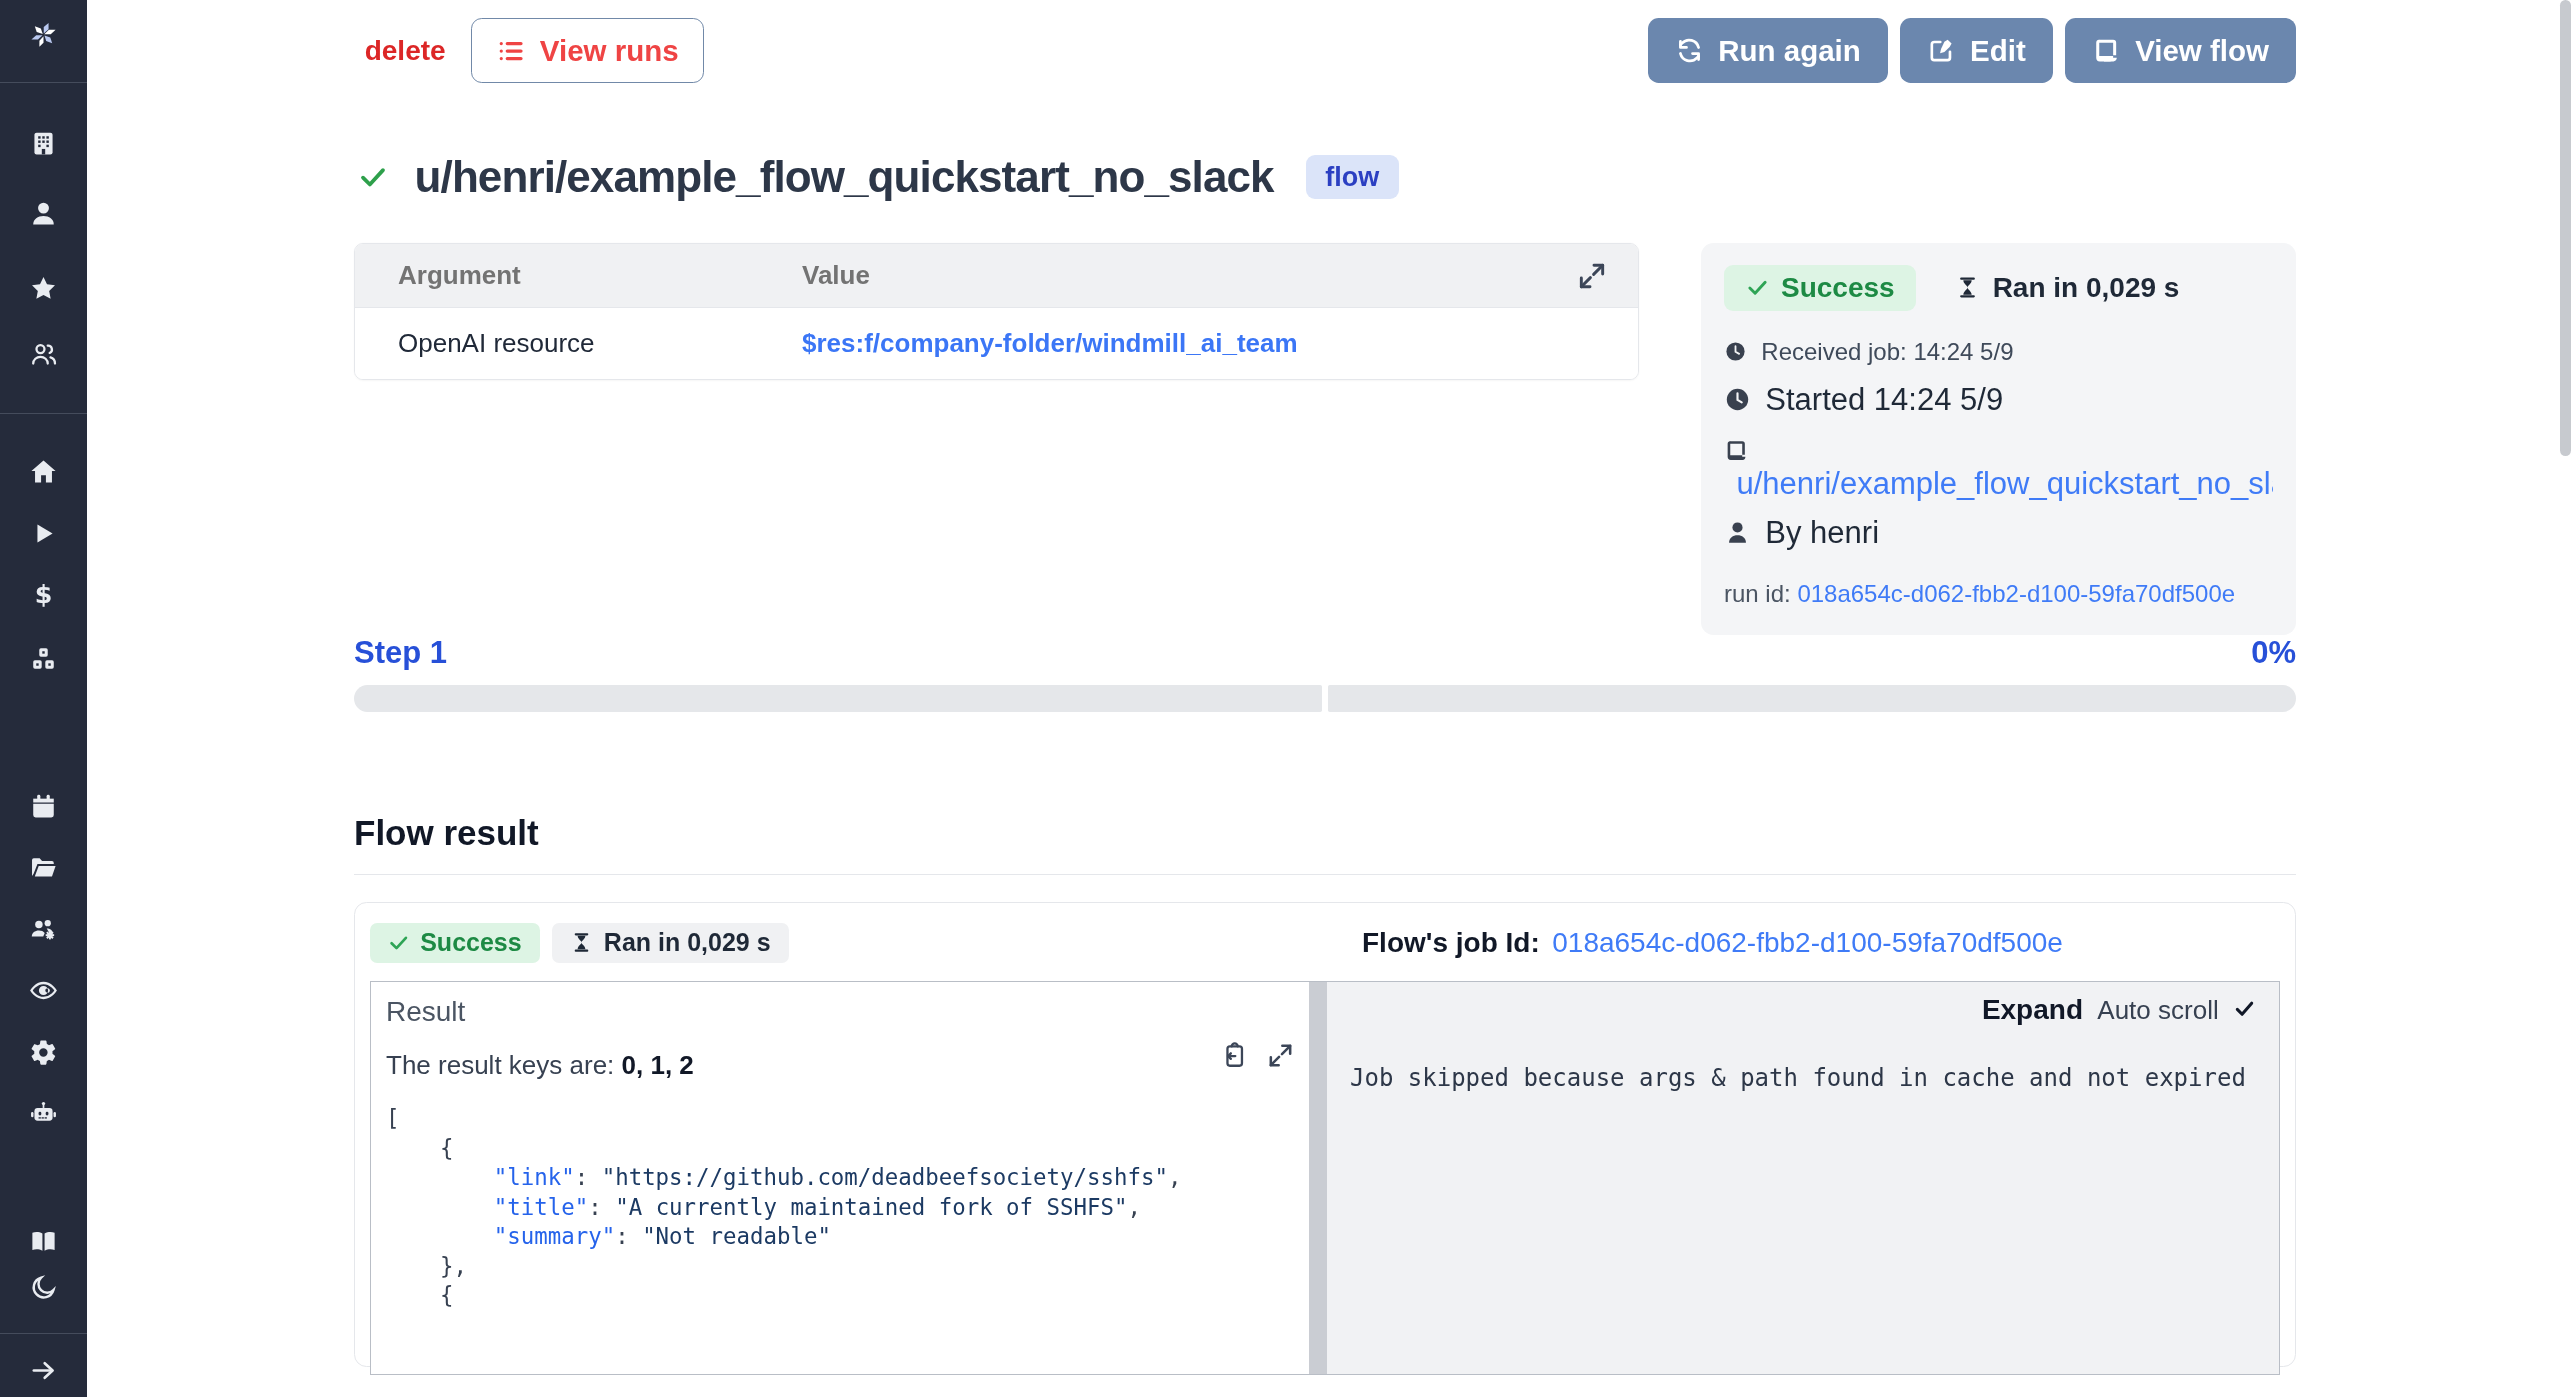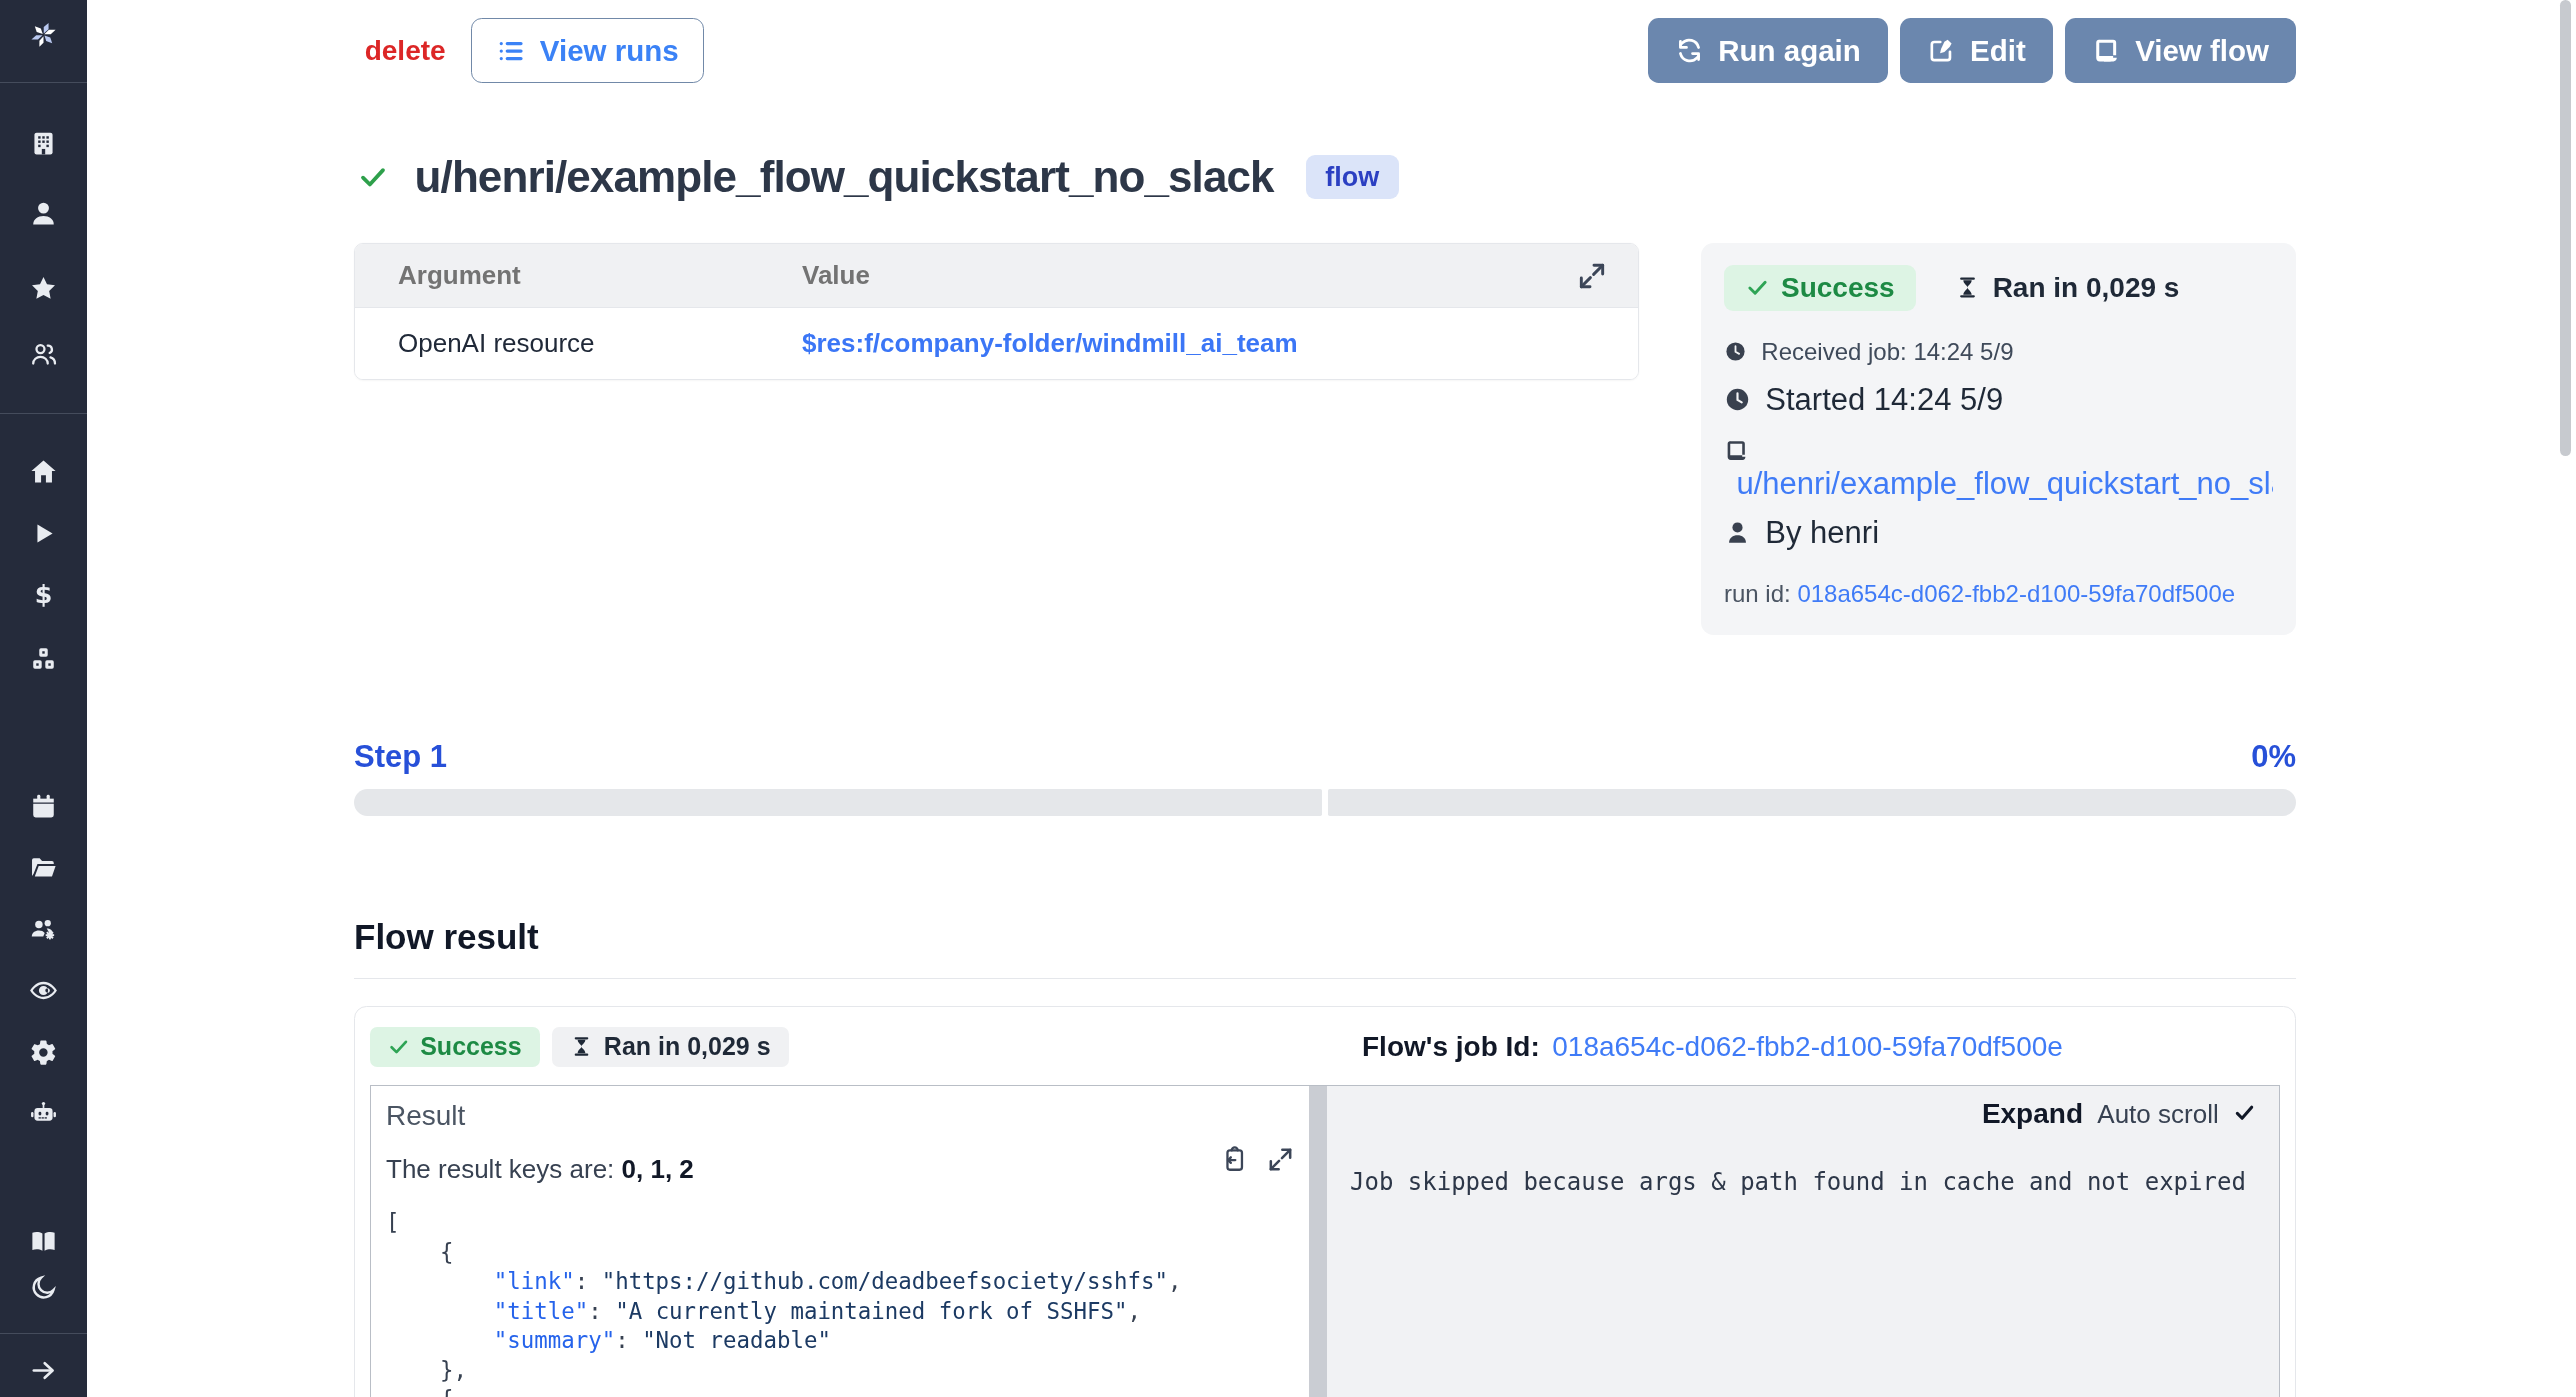--- a/index.html
+++ b/index.html
@@ -16,21 +16,21 @@
   
   .page-scrollbar { position:absolute; right:5.4px; top:0; width:10.7px; height:456px; background:#c7cacf; border-radius:5.4px; }
 
   
   .main { position:absolute; left:354px; top:0; width:1942px; }
 
   .toolbar { display:flex; align-items:center; padding-top:18px; height:83px; }
   .delete-link { margin-left:10.7px; color:#dc2626; font-size:28px; font-weight:bold; cursor:pointer; }
   .btn { display:inline-flex; align-items:center; justify-content:center; gap:14.3px; height:65px; border-radius:10.7px; font-size:29.5px; font-weight:bold; cursor:pointer; border:none; font-family:"Liberation Sans",sans-serif; }
   .btn svg { width:30px; height:30px; }
-  .btn-outline { margin-left:25px; width:233px; background:#fff; color:#3b82f6; border:1.8px solid #7189a8; }
+  .btn-outline { margin-left:25px; width:233px; background:#fff; color:#ef4444; border:1.8px solid #7189a8; }
   .toolbar-right { margin-left:auto; display:flex; gap:12px; }
   .btn-primary { background:#6b87ae; color:#fff; padding:0 27px; }
 
   .title-row { margin-top:69px; display:flex; align-items:center; }
   .title-check { color:#2ea04b; width:30px; height:30px; margin-left:3.6px; }
   h1.flow-title { margin-left:27px; font-size:44px; font-weight:800; color:#2d3748; letter-spacing:-0.9px; }
   .flow-badge { margin-left:32px; background:#dbe4f9; color:#2b3fc2; font-size:27px; font-weight:bold; padding:6.3px 19.7px; border-radius:9px; }
 
   .content-row { margin-top:41px; display:flex; align-items:flex-start; }
 
@@ -58,21 +58,21 @@
   .rc-started svg { width:27px; height:27px; color:#39414f; }
   .rc-scroll { margin-top:19.7px; }
   .rc-scroll svg { width:25px; height:25px; color:#39414f; }
   .rc-path { margin-top:3.6px; padding-left:12.5px; font-size:31px; color:#3f7bf7; white-space:nowrap; overflow:hidden; cursor:pointer; }
   .rc-by { margin-top:12.5px; font-size:31px; color:#1f2937; }
   .rc-by svg { width:27px; height:27px; color:#39414f; }
   .rc-runid { margin-top:29px; font-size:24px; color:#4b5563; white-space:nowrap; }
   .rc-runid a { color:#3f7bf7; text-decoration:none; cursor:pointer; }
 
   
-  .step-row { margin-top:104px; display:flex; justify-content:space-between; align-items:center; }
+  .step-row { display:flex; justify-content:space-between; align-items:center; }
   .step-label { font-size:31px; font-weight:bold; color:#2750d8; cursor:pointer; }
   .step-pct { font-size:31px; font-weight:bold; color:#2750d8; }
   .progress { margin-top:14.3px; display:flex; gap:6.3px; height:27px; }
   .pseg { flex:1; background:#e5e7ea; }
   .pseg:first-child { border-radius:13.4px 1.8px 1.8px 13.4px; }
   .pseg:last-child { border-radius:1.8px 13.4px 13.4px 1.8px; }
 
   
   h2.fr-heading { margin-top:101px; font-size:35px; font-weight:800; color:#111827; }
   hr.fr-rule { margin-top:21.5px; border:none; border-top:0.9px solid #e5e7eb; }

